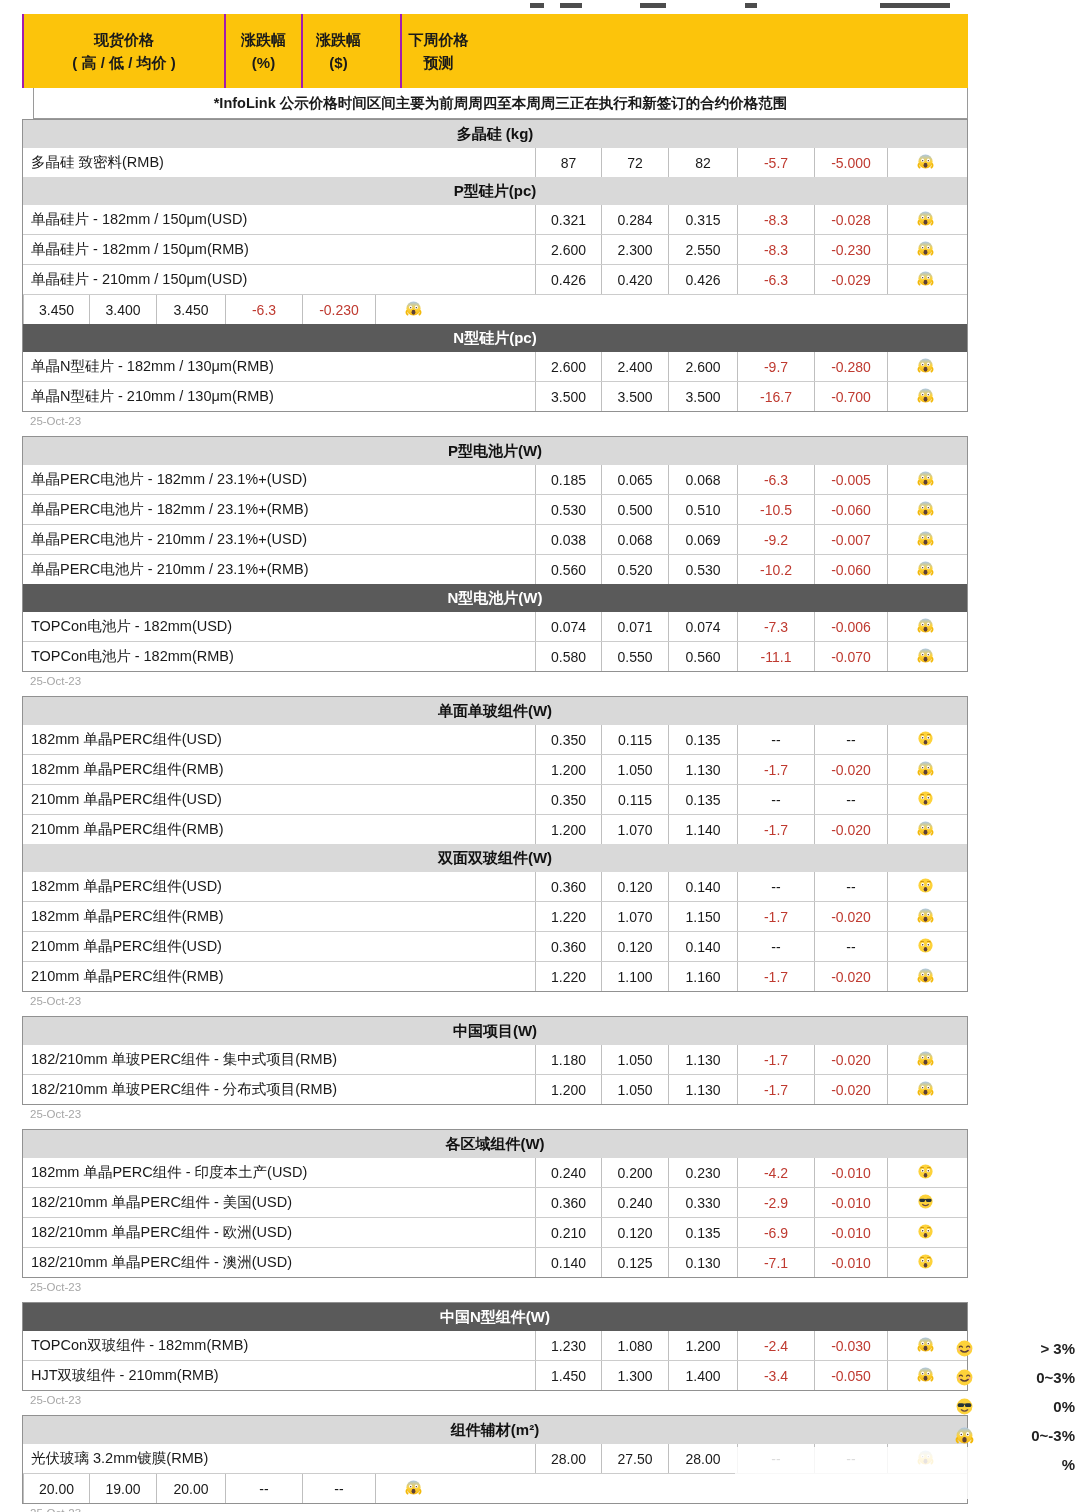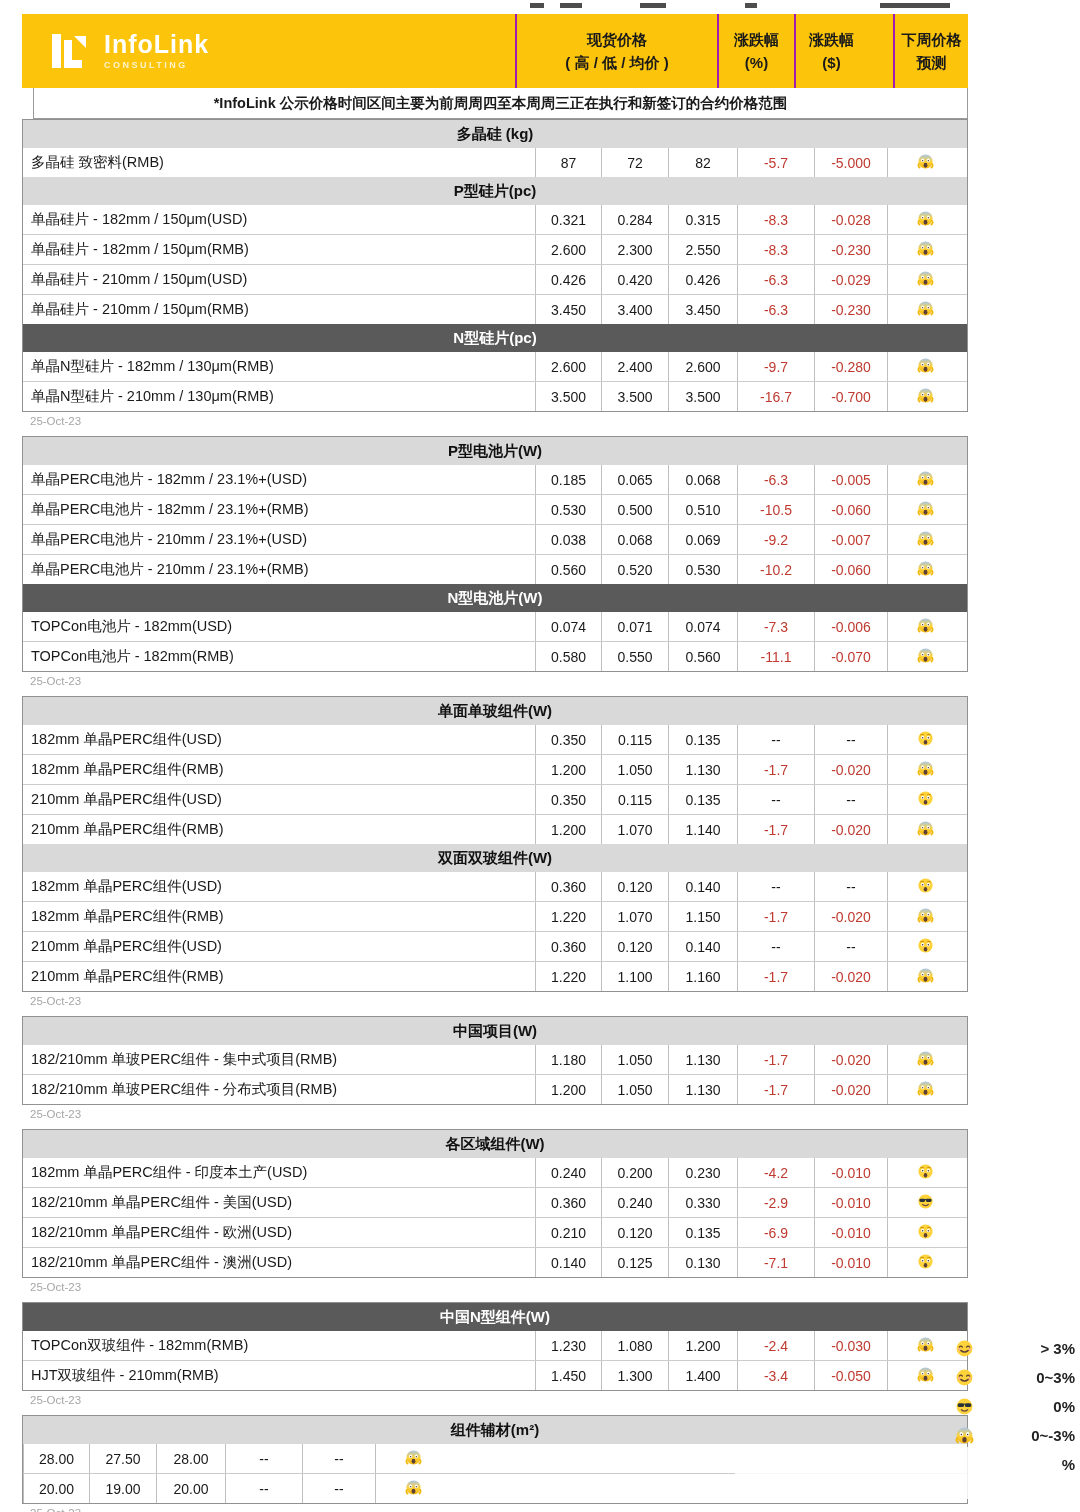--- a/index.html
+++ b/index.html
@@ -71,32 +71,20 @@
     <i style="left:530px;width:14px;"></i>
     <i style="left:560px;width:22px;"></i>
     <i style="left:640px;width:26px;"></i>
     <i style="left:745px;width:12px;"></i>
     <i style="left:880px;width:70px;"></i>
   </div>
 
   <div class="table-wrap">
 
     <div class="yhead">
-      <div class="logo-cell">
-        <svg class="logo-mark" width="46" height="46" viewBox="0 0 46 46">
-          <rect x="4" y="6" width="9" height="34" fill="#ffffff"></rect>
-          <rect x="16" y="12" width="8" height="28" fill="#ffffff"></rect>
-          <rect x="16" y="32" width="18" height="8" fill="#ffffff"></rect>
-          <polygon points="26,8 38,8 38,20" fill="#ffffff"></polygon>
-        </svg>
-        <div class="brand">
-          <div class="bname">InfoLink</div>
-          <div class="bsub">CONSULTING</div>
-        </div>
-      </div>
       <div class="hcol spot">
         <span>现货价格</span>
         <span>( 高 / 低 / 均价 )</span>
       </div>
       <div class="hcol pct">
         <span>涨跌幅</span>
         <span>(%)</span>
       </div>
       <div class="hcol usd">
         <span>涨跌幅</span>
@@ -266,23 +254,20 @@
       <path d="M21.4 15.5 Q22.8 18.5 20.4 20.6" stroke="#f2b90c" stroke-width="2.6" fill="none" stroke-linecap="round"></path>
       <ellipse cx="8" cy="10.3" rx="2.1" ry="2.7" fill="#fff"></ellipse>
       <ellipse cx="16" cy="10.3" rx="2.1" ry="2.7" fill="#fff"></ellipse>
       <circle cx="8" cy="10.8" r="1" fill="#4e342e"></circle>
       <circle cx="16" cy="10.8" r="1" fill="#4e342e"></circle>
       <ellipse cx="12" cy="17.3" rx="2.7" ry="3.5" fill="#5d4037"></ellipse>
                 </svg></span>
             </div>
           </div>
           <div class="prow">
-            <div class="c name">
-              <span>单晶硅片 - 210mm / 150μm(RMB)</span>
-            </div>
             <div class="c high">
               <span>3.450</span>
             </div>
             <div class="c low">
               <span>3.400</span>
             </div>
             <div class="c avg">
               <span>3.450</span>
             </div>
             <div class="c pct">
@@ -1209,20 +1194,23 @@
       <circle cx="16" cy="10.8" r="1" fill="#4e342e"></circle>
       <ellipse cx="12" cy="17.3" rx="2.7" ry="3.5" fill="#5d4037"></ellipse>
                 </svg></span>
             </div>
           </div>
         </div>
         <div class="block-date">25-Oct-23</div>
         <div class="block">
           <div class="section-header light">组件辅材(m²)</div>
           <div class="prow">
+            <div class="c name">
+              <span>光伏玻璃 3.2mm镀膜(RMB)</span>
+            </div>
             <div class="c high">
               <span>28.00</span>
             </div>
             <div class="c low">
               <span>27.50</span>
             </div>
             <div class="c avg">
               <span>28.00</span>
             </div>
             <div class="c pct">

